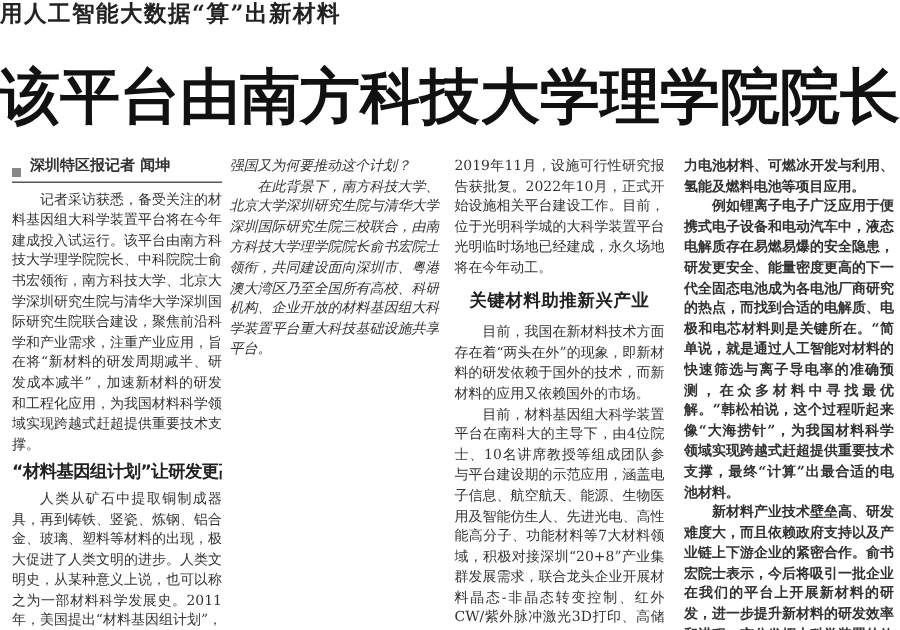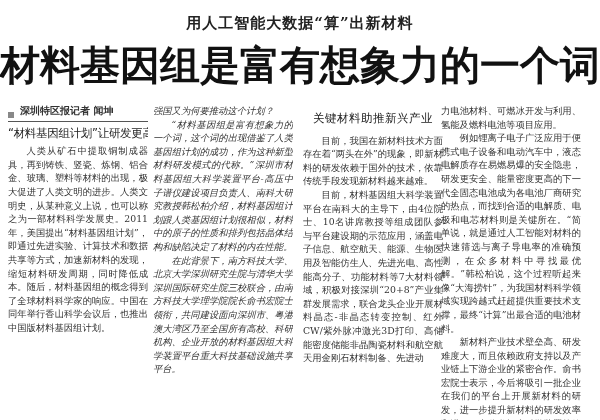--- a/index.html
+++ b/index.html
@@ -2,78 +2,79 @@
 <html><head>
 <meta charset="utf-8">
 <style>
   html, body { margin: 0; padding: 0; background: #ffffff; }
   body {
     width: 600px; height: 420px; overflow: hidden; position: relative;
     font-family: "DejaVu Serif", "Liberation Serif", serif;
     color: #2a2a2a;
   }
   .kicker {
-    position: absolute; top: 14px; left: 0; width: 600px; text-align: center;
+    position: absolute; top: 0; left: 0; width: 600px; text-align: left;
     font-size: 15px; font-weight: bold; color: #222; letter-spacing: 1px;
   }
   .headline {
     position: absolute; top: 40px; left: 0; width: 600px; text-align: center;
     font-family: "DejaVu Sans", "Liberation Sans", sans-serif;
     font-size: 40px; font-weight: bold; color: #111; letter-spacing: 0px;
     line-height: 50px;
   }
   .col {
     position: absolute; top: 104px; width: 140px; height: 316px; overflow: hidden;
     font-size: 9.3px; line-height: 13.6px; text-align: justify; color: #333;
   }
   .c1 { left: 8px; }
   .c2 { left: 153px; font-style: italic; }
   .c3 { left: 303px; }
-  .c4 { left: 441px; }
+  .c4 { left: 456px; font-weight: bold; }
   .byline {
     font-family: "DejaVu Sans", "Liberation Sans", sans-serif;
     font-size: 10px; font-weight: bold; color: #333;
     border-bottom: 1px solid #555; padding-bottom: 3px; margin-bottom: 5px;
     display: flex; align-items: flex-end; gap: 6px;
   }
   .square { width: 6px; height: 6px; background: #888; display: inline-block; }
   .para { text-indent: 2em; margin: 0; }
   .sub {
     font-family: "DejaVu Sans", "Liberation Sans", sans-serif;
-    font-weight: normal; font-size: 11.5px; color: #222; margin: 5px 0 4px 0;
+    font-weight: bold; font-size: 11.5px; color: #222; margin: 5px 0 4px 0;
     text-align: center; letter-spacing: -0.3px; white-space: nowrap;
   }
   .sub.center { letter-spacing: 0.5px; margin: 8px 0 8px 0; }
 </style>
 </head>
 <body>
 
 <div class="kicker">用人工智能大数据“算”出新材料</div>
-<div class="headline">材料基因组是富有想象力的一个词</div>
+<div class="headline">该平台由南方科技大学理学院院长</div>
 
 <div class="col c1">
   <div class="byline">
     <span class="square"></span>
     <span>深圳特区报记者 闻坤</span>
   </div>
+  <p class="para">记者采访获悉，备受关注的材料基因组大科学装置平台将在今年建成投入试运行。该平台由南方科技大学理学院院长、中科院院士俞书宏领衔，南方科技大学、北京大学深圳研究生院与清华大学深圳国际研究生院联合建设，聚焦前沿科学和产业需求，注重产业应用，旨在将“新材料的研发周期减半、研发成本减半”，加速新材料的研发和工程化应用，为我国材料科学领域实现跨越式赶超提供重要技术支撑。</p>
   <div class="sub">“材料基因组计划”让研发更高效</div>
   <p class="para">人类从矿石中提取铜制成器具，再到铸铁、竖瓷、炼钢、铝合金、玻璃、塑料等材料的出现，极大促进了人类文明的进步。人类文明史，从某种意义上说，也可以称之为一部材料科学发展史。2011年，美国提出“材料基因组计划”，即通过先进实验、计算技术和数据共享等方式，加速新材料的发现，缩短材料研发周期，同时降低成本。随后，材料基因组的概念得到了全球材料科学家的响应。中国在同年举行香山科学会议后，也推出中国版材料基因组计划。</p>
 
 </div>
 
 <div class="col c2">
   <p class="para" style="text-indent:0">强国又为何要推动这个计划？</p>
-  <p class="para">“材料基因组是富有想象力的一个词，这个词的出现借鉴了人类基因组计划的成功，作为这种新型材料研发模式的代称。”深圳市材料基因组大科学装置平台-高压中子谱仪建设项目负责人、南科大研究教授韩松柏介绍，材料基因组计划跟人类基因组计划很相似，材料中的原子的性质和排列包括晶体结构和缺陷决定了材料的内在性能。</p>
   <p class="para">在此背景下，南方科技大学、北京大学深圳研究生院与清华大学深圳国际研究生院三校联合，由南方科技大学理学院院长俞书宏院士领衔，共同建设面向深圳市、粤港澳大湾区乃至全国所有高校、科研机构、企业开放的材料基因组大科学装置平台重大科技基础设施共享平台。</p>
 
 </div>
 
 <div class="col c3">
+  <p class="para" style="text-indent:0">2019年11月，设施可行性研究报告获批复。2022年10月，正式开始设施相关平台建设工作。目前，位于光明科学城的大科学装置平台光明临时场地已经建成，永久场地将在今年动工。</p>
   <div class="sub center">关键材料助推新兴产业</div>
-  <p class="para">目前，我国在新材料技术方面存在着“两头在外”的现象，即新材料的研发依赖于国外的技术，依靠传统手段发现新材料越来越难。</p>
+  <p class="para">目前，我国在新材料技术方面存在着“两头在外”的现象，即新材料的研发依赖于国外的技术，而新材料的应用又依赖国外的市场。</p>
   <p class="para">目前，材料基因组大科学装置平台在南科大的主导下，由4位院士、10名讲席教授等组成团队参与平台建设期的示范应用，涵盖电子信息、航空航天、能源、生物医用及智能仿生人、先进光电、高性能高分子、功能材料等7大材料领域，积极对接深圳“20+8”产业集群发展需求，联合龙头企业开展材料晶态-非晶态转变控制、红外CW/紫外脉冲激光3D打印、高储能密度储能非晶陶瓷材料和航空航天用金刚石材料制备、先进动</p>
 </div>
 
 <div class="col c4">
   <p class="para" style="text-indent:0">力电池材料、可燃冰开发与利用、氢能及燃料电池等项目应用。</p>
   <p class="para">例如锂离子电子广泛应用于便携式电子设备和电动汽车中，液态电解质存在易燃易爆的安全隐患，研发更安全、能量密度更高的下一代全固态电池成为各电池厂商研究的热点，而找到合适的电解质、电极和电芯材料则是关键所在。“简单说，就是通过人工智能对材料的快速筛选与离子导电率的准确预测，在众多材料中寻找最优解。”韩松柏说，这个过程听起来像“大海捞针”，为我国材料科学领域实现跨越式赶超提供重要技术支撑，最终“计算”出最合适的电池材料。</p>
   <p class="para">新材料产业技术壁垒高、研发难度大，而且依赖政府支持以及产业链上下游企业的紧密合作。俞书宏院士表示，今后将吸引一批企业在我们的平台上开展新材料的研发，进一步提升新材料的研发效率和进程，充分发挥大科学装置的效能，将其打造成一个能为深圳、广东乃至全国新材料研发赋能的重要平台，为培育新材料领域的新质生产力作出应有的贡献。</p>
 </div>
 
 </body></html>

